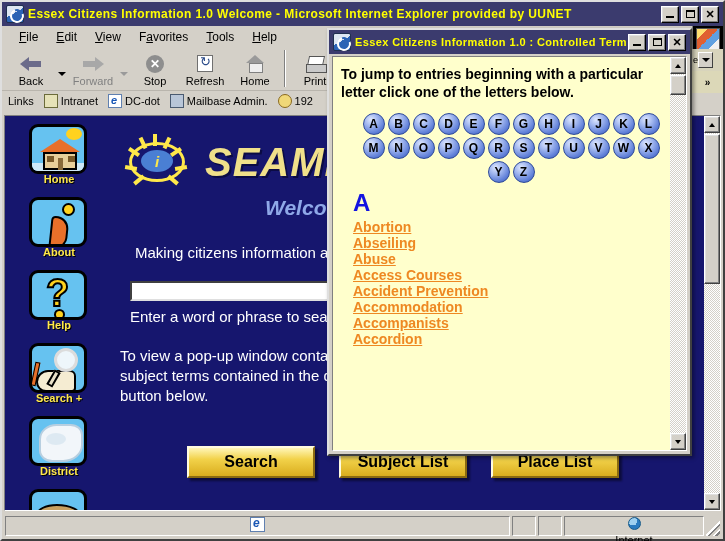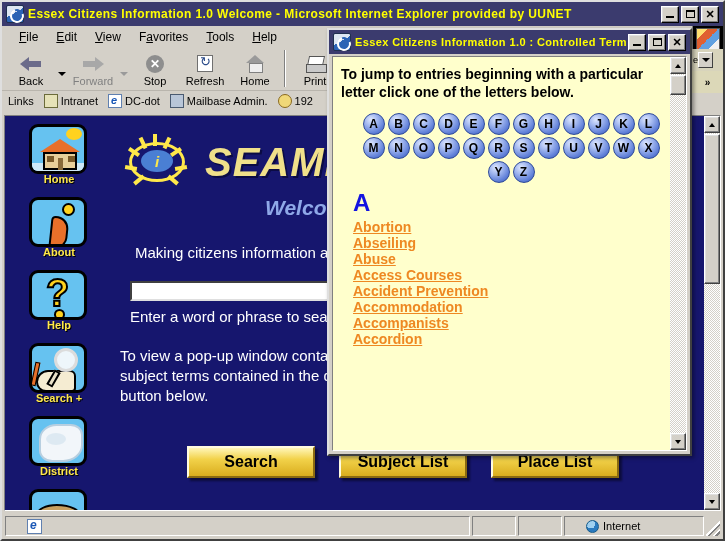--- a/index.html
+++ b/index.html
@@ -288,22 +288,22 @@
     box-shadow: inset -1px -1px 0 #808080, inset 1px 1px 0 #dfdfdf;
   }
 
   
   .statusbar {
     position:absolute; left:2px; right:2px; bottom:2px; height:22px;
     background:#d4d0c8; display:flex; align-items:stretch; gap:2px; padding:1px;
   }
   .st-panel {
     border:1px solid; border-color:#808080 #ffffff #ffffff #808080;
-    background:#d4d0c8; display:flex; align-items:center; padding:0 21px;
-    font-size:11px; color:#000;
+    background:#d4d0c8; display:flex; align-items:center; padding:0 7px;
+    font-size:11px; color:#000;flex-direction:column;
   }
   .st-main { flex:1 1 auto; }
   .st-small { width:24px; }
   .st-zone { width:140px; gap:4px; }
   .globe {
     width:13px;height:13px;border-radius:50%;
     background: radial-gradient(circle at 35% 30%, #9fd0f0 0 40%, #2a7abf 40% 100%);
     border:1px solid #155a8a; flex:0 0 auto;
   }
   .st-ie-ico{width:15px;height:15px;background:#fff;border:1px solid #6080b0;position:relative;}

